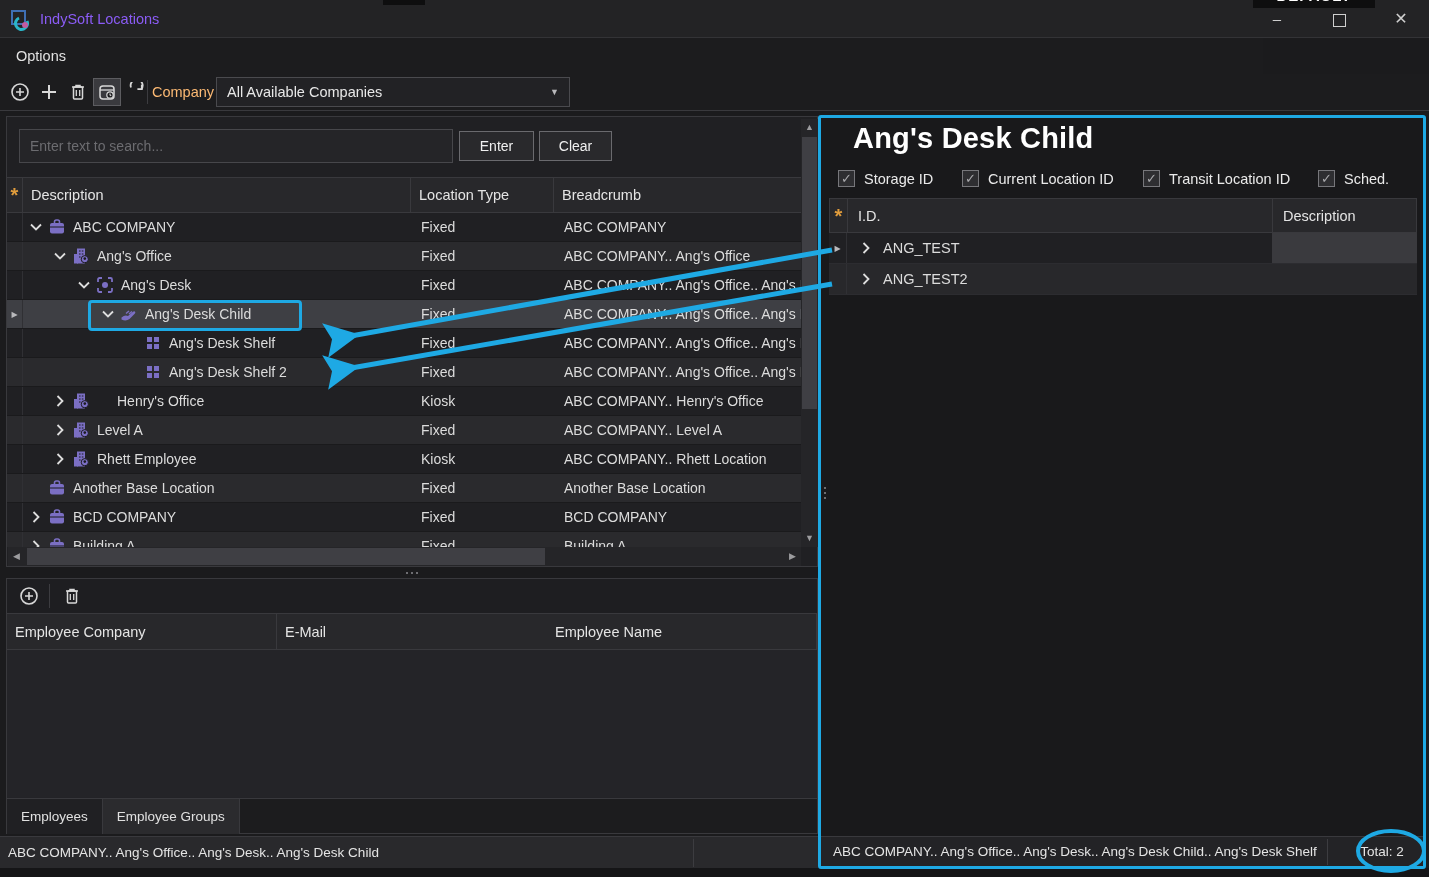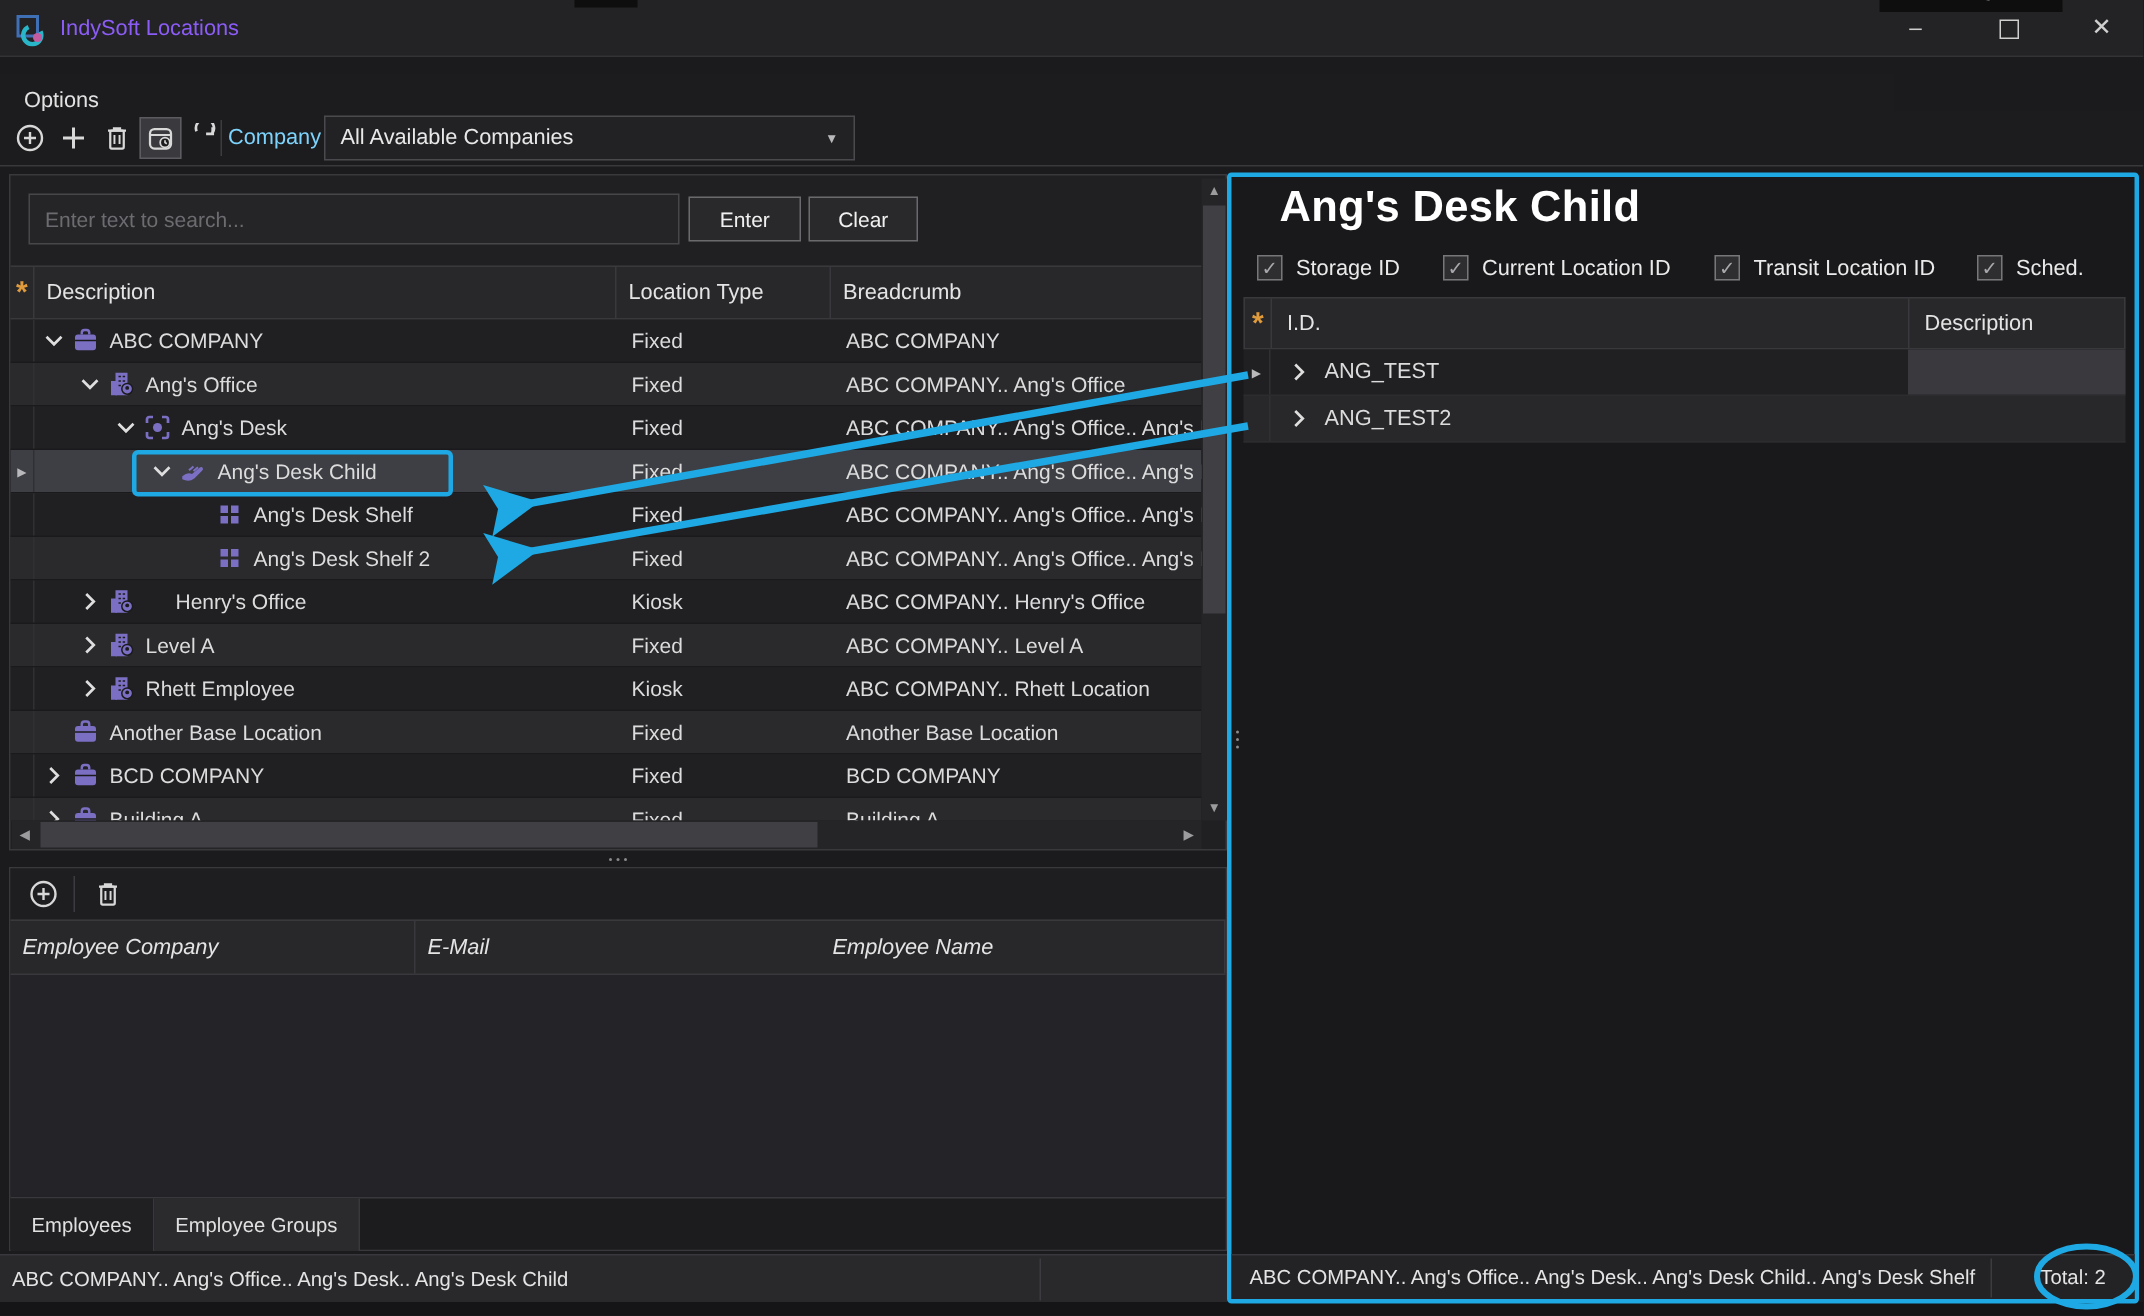--- a/index.html
+++ b/index.html
@@ -17,28 +17,28 @@
   #app-title { left:40px; top:0; height:38px; line-height:38px; color:#8b5cf6; font-size:14.5px; }
   .winbtn { top:0; width:46px; height:38px; color:#cfcfcf; font-size:15px; text-align:center; line-height:38px; cursor:default; }
   #btn-min { left:1254px; } #btn-max { left:1316px; } #btn-close { left:1378px; font-size:16px; }
   #btn-max span { display:inline-block; width:13px; height:13px; border:1.5px solid #cfcfcf; vertical-align:middle; }
   .top-notch { background:#0e0e0f; overflow:hidden; }
   #notch-a { left:383px; top:0; width:42px; height:5px; }
   #notch-b { left:1253px; top:0; width:122px; height:8px; text-align:center; }
   #notch-b span { position:relative; top:-13px; color:#fff; font-weight:bold; font-size:15px; letter-spacing:1px; }
 
   
-  #menubar { left:0; top:49px; width:1263px; height:36px; background:#1c1c1e; }
+  #menubar { left:0; top:38px; width:1263px; height:36px; background:#1c1c1e; }
   #menu-options { left:10px; top:0; height:36px; line-height:36px; color:#e2e2e2; font-size:14.5px; padding:0 6px; }
   #toolbar { left:0; top:74px; width:1429px; height:37px; background:#1c1c1e; border-bottom:1px solid #39393d; }
   .tool { top:4px; width:28px; height:28px; display:flex; align-items:center; justify-content:center; border:1px solid transparent; }
   .tool.active { background:#3a3a3e; border-color:#5c5c60; }
   .tool svg { width:20px; height:20px; }
   #tool-sep { left:147px; top:6px; width:1px; height:24px; background:#3c3c40; }
-  #company-label { left:152px; top:0; height:37px; line-height:36px; color:#7dd3fc; font-size:14.5px;text-align:center; }
+  #company-label { left:152px; top:0; height:37px; line-height:36px; color:#fdba74; font-size:14.5px;text-align:center; }
   #company-select { left:216px; top:3px; width:354px; height:30px; background:#222225; border:1px solid #4a4a4e; display:flex; align-items:center; padding:0 10px; color:#e8e8e8; font-size:14.5px; }
   #company-caret { margin-left:auto; color:#b9b9bc; font-size:9px; }
 
   
   #left-panel { left:6px; top:116px; width:812px; height:451px; background:#202023; border:1px solid #39393d; }
   #search-input { left:12px; top:12px; width:434px; height:34px; background:#252528; border:1px solid #47474b; color:#e8e8e8; padding:0 10px; font-size:14px; font-family:inherit; }
   #search-input::placeholder { color:#6c6c70; }
   .btn { top:14px; height:30px; background:#29292c; border:1px solid #6a6a6e; color:#f0f0f0; text-align:center; line-height:28px; font-size:14px; }
   #find-btn { left:452px; width:75px; } #clear-btn { left:532px; width:73px; }
 
@@ -66,21 +66,21 @@
   
   #hsplitter { left:6px; top:567px; width:812px; height:11px; display:flex; align-items:center; justify-content:center; gap:3px; }
   #vsplitter { left:821px; top:478px; width:8px; height:30px; display:flex; flex-direction:column; align-items:center; justify-content:center; gap:3px; z-index:60; }
   .dot { width:2px; height:2px; border-radius:50%; background:#8a8a8e; }
 
   
   #bottom-panel { left:6px; top:578px; width:812px; height:256px; background:#232327; border:1px solid #39393d; }
   #emp-toolbar { left:0; top:0; width:810px; height:34px; background:#1e1e21; display:flex; align-items:center; }
   #emp-toolbar .tool { position:static; margin-left:8px; }
   #emp-sep { width:1px; height:24px; background:#3c3c40; margin-left:6px; }
-  #emp-header { left:0; top:34px; width:810px; height:37px;font-style:italic; }
+  #emp-header { left:0; top:34px; width:810px; height:37px; }
   #emp-body { left:0; top:71px; width:810px; height:147px; background:#242428; }
   #tabbar { left:0; top:219px; width:810px; height:35px; background:#1c1c1e; border-top:1px solid #39393d; display:flex; }
   .tab { height:35px; padding:0 14px; display:flex; align-items:center; font-size:13.5px; color:#e0e0e0; border-right:1px solid #39393d; background:#2b2b2e; }
   .tab.active { background:#202023; border-right:1px solid #39393d; }
 
   
   #status-left { left:0; top:836px; width:818px; height:32px; background:#29292c; border-top:1px solid #39393d; display:flex; align-items:center; font-size:13.5px; color:#e4e4e4; }
   #status-left .txt { padding-left:8px; }
   #status-ldiv { position:absolute; left:693px; top:2px; width:1px; height:28px; background:#3c3c40; }
   #bottom-strip { left:0; top:868px; width:1429px; height:9px; background:#151517; }

